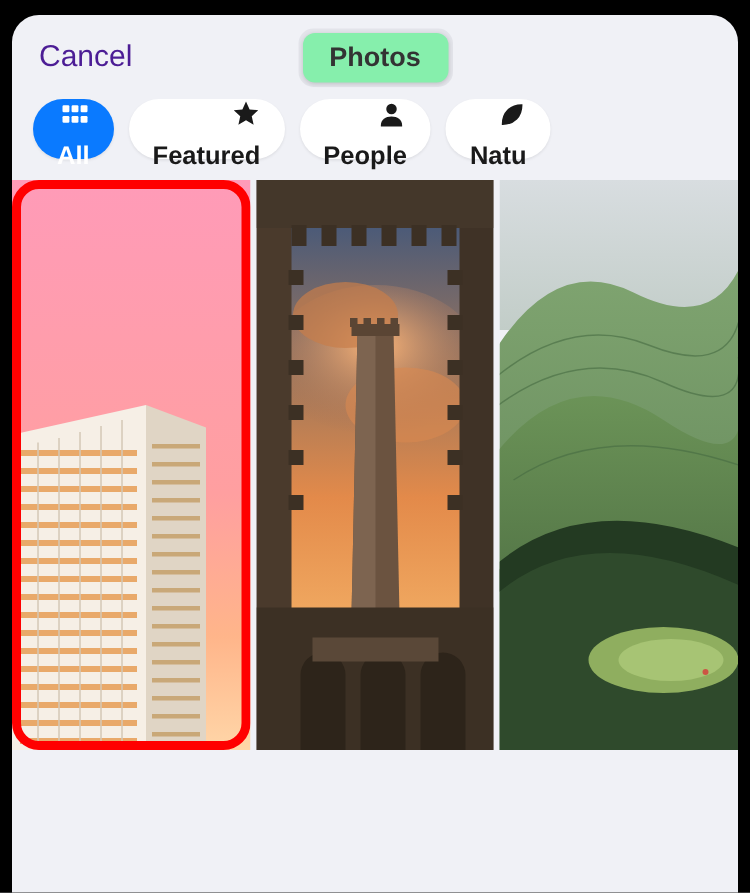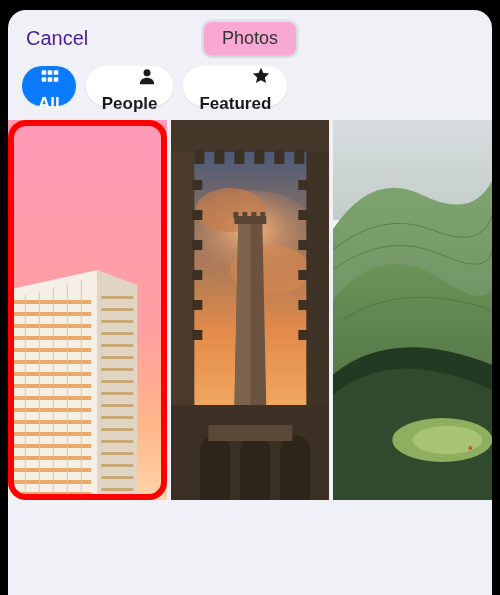--- a/index.html
+++ b/index.html
@@ -6,21 +6,21 @@
   html, body { width: 500px; height: 595px; overflow: hidden; font-family: -apple-system, "Helvetica Neue", Arial, sans-serif; background: #000; }
   .sheet {
     position: absolute; top: 10px; left: 8px; right: 8px; bottom: 0;
     background: #f0f1f6; border-radius: 18px 18px 0 0; overflow: hidden;
     box-shadow: 0 -2px 20px rgba(0,0,0,0.5);
   }
   .header { display: flex; align-items: center; justify-content: center; position: relative; height: 56px; }
   .cancel { position: absolute; left: 18px; font-size: 20px; color: #4c1d95; font-weight: 400; cursor: pointer; }
   .seg { display: flex; background: #e3e4ea; border-radius: 10px; padding: 3px; }
   .seg-item { padding: 6px 18px; font-size: 18px; font-weight: 500; color: #333; border-radius: 8px; cursor: pointer; }
-  .seg-item.active { background: #f9a8d4; font-weight: 400; box-shadow: 0 1px 3px rgba(0,0,0,0.15); }
+  .seg-item.active { background: #86efac; font-weight: 700; box-shadow: 0 1px 3px rgba(0,0,0,0.15); }
   .search { margin: 8px 14px 12px; background: #e1e2e8; border-radius: 12px; height: 44px; display: flex; align-items: center; padding: 0 12px; gap: 8px; }
   .search-icon { width: 20px; height: 20px; color: #808088; flex-shrink: 0; }
   .search-ph { font-size: 20px; color: #808088; }
   .filters { display: flex; gap: 10px; padding: 0 14px 14px; overflow: hidden; }
   .chip { display: flex; align-items: flex-end; gap: 8px; background: #fff; border-radius: 22px; height: 40px; padding: 0 16px; font-size: 17px; font-weight: 600; color: #1a1a1a; cursor: pointer; flex-shrink: 0; box-shadow: 0 1px 2px rgba(0,0,0,0.08); flex-direction: column; }
   .chip.active { background: #0a7aff; color: #fff; }
   .chip .ic { width: 20px; height: 20px; flex-shrink: 0; }
   .grid { display: flex; gap: 4px; padding: 0; }
   .thumb { flex: 1 1 0; height: 380px; position: relative; overflow: hidden; }
   .thumb svg { width: 100%; height: 100%; display: block; }
@@ -46,30 +46,36 @@
           <rect x="9.25" y="5" width="5.5" height="5.5" rx="1"></rect>
           <rect x="16.5" y="5" width="5.5" height="5.5" rx="1"></rect>
         <rect x="2" y="13.5" width="5.5" height="5.5" rx="1"></rect>
           <rect x="9.25" y="13.5" width="5.5" height="5.5" rx="1"></rect>
           <rect x="16.5" y="13.5" width="5.5" height="5.5" rx="1"></rect>
       </svg>
       <span>All</span>
     </div>
     <div class="chip">
       <svg class="ic" viewBox="0 0 24 24" fill="#1a1a1a">
+        <path d="M12 2l2.9 6.3 6.9.7-5.2 4.7 1.5 6.8L12 17l-6.1 3.5 1.5-6.8L2.2 9l6.9-.7L12 2z"></path>
+      </svg>
+      <span>Featured</span>
+    </div>
+    <div class="chip">
+      <svg class="ic" viewBox="0 0 24 24" fill="#1a1a1a">
         <circle cx="12" cy="8" r="4.2"></circle>
           <path d="M3.5 21c0-4.3 3.8-7 8.5-7s8.5 2.7 8.5 7v1H3.5v-1z"></path>
       </svg>
       <span>People</span>
     </div>
     <div class="chip">
       <svg class="ic" viewBox="0 0 24 24" fill="#1a1a1a">
-        <path d="M12 2l2.9 6.3 6.9.7-5.2 4.7 1.5 6.8L12 17l-6.1 3.5 1.5-6.8L2.2 9l6.9-.7L12 2z"></path>
-      </svg>
-      <span>Featured</span>
+        <path d="M5 20c0-9 6-15 15-15 0 9-6 15-15 15zm0 0c2-6 6-10 12-12" stroke="#1a1a1a" stroke-width="1.5" fill="#1a1a1a"></path>
+      </svg>
+      <span>Natu</span>
     </div>
   </div>
 
   <div class="grid">
 
     <div class="thumb">
       <svg viewBox="0 0 160 380" preserveAspectRatio="xMidYMid slice">
         <defs>
           <linearGradient id="sky0" x1="0" y1="0" x2="0" y2="1">
             <stop offset="0%" stop-color="#ff9bb8"></stop>

